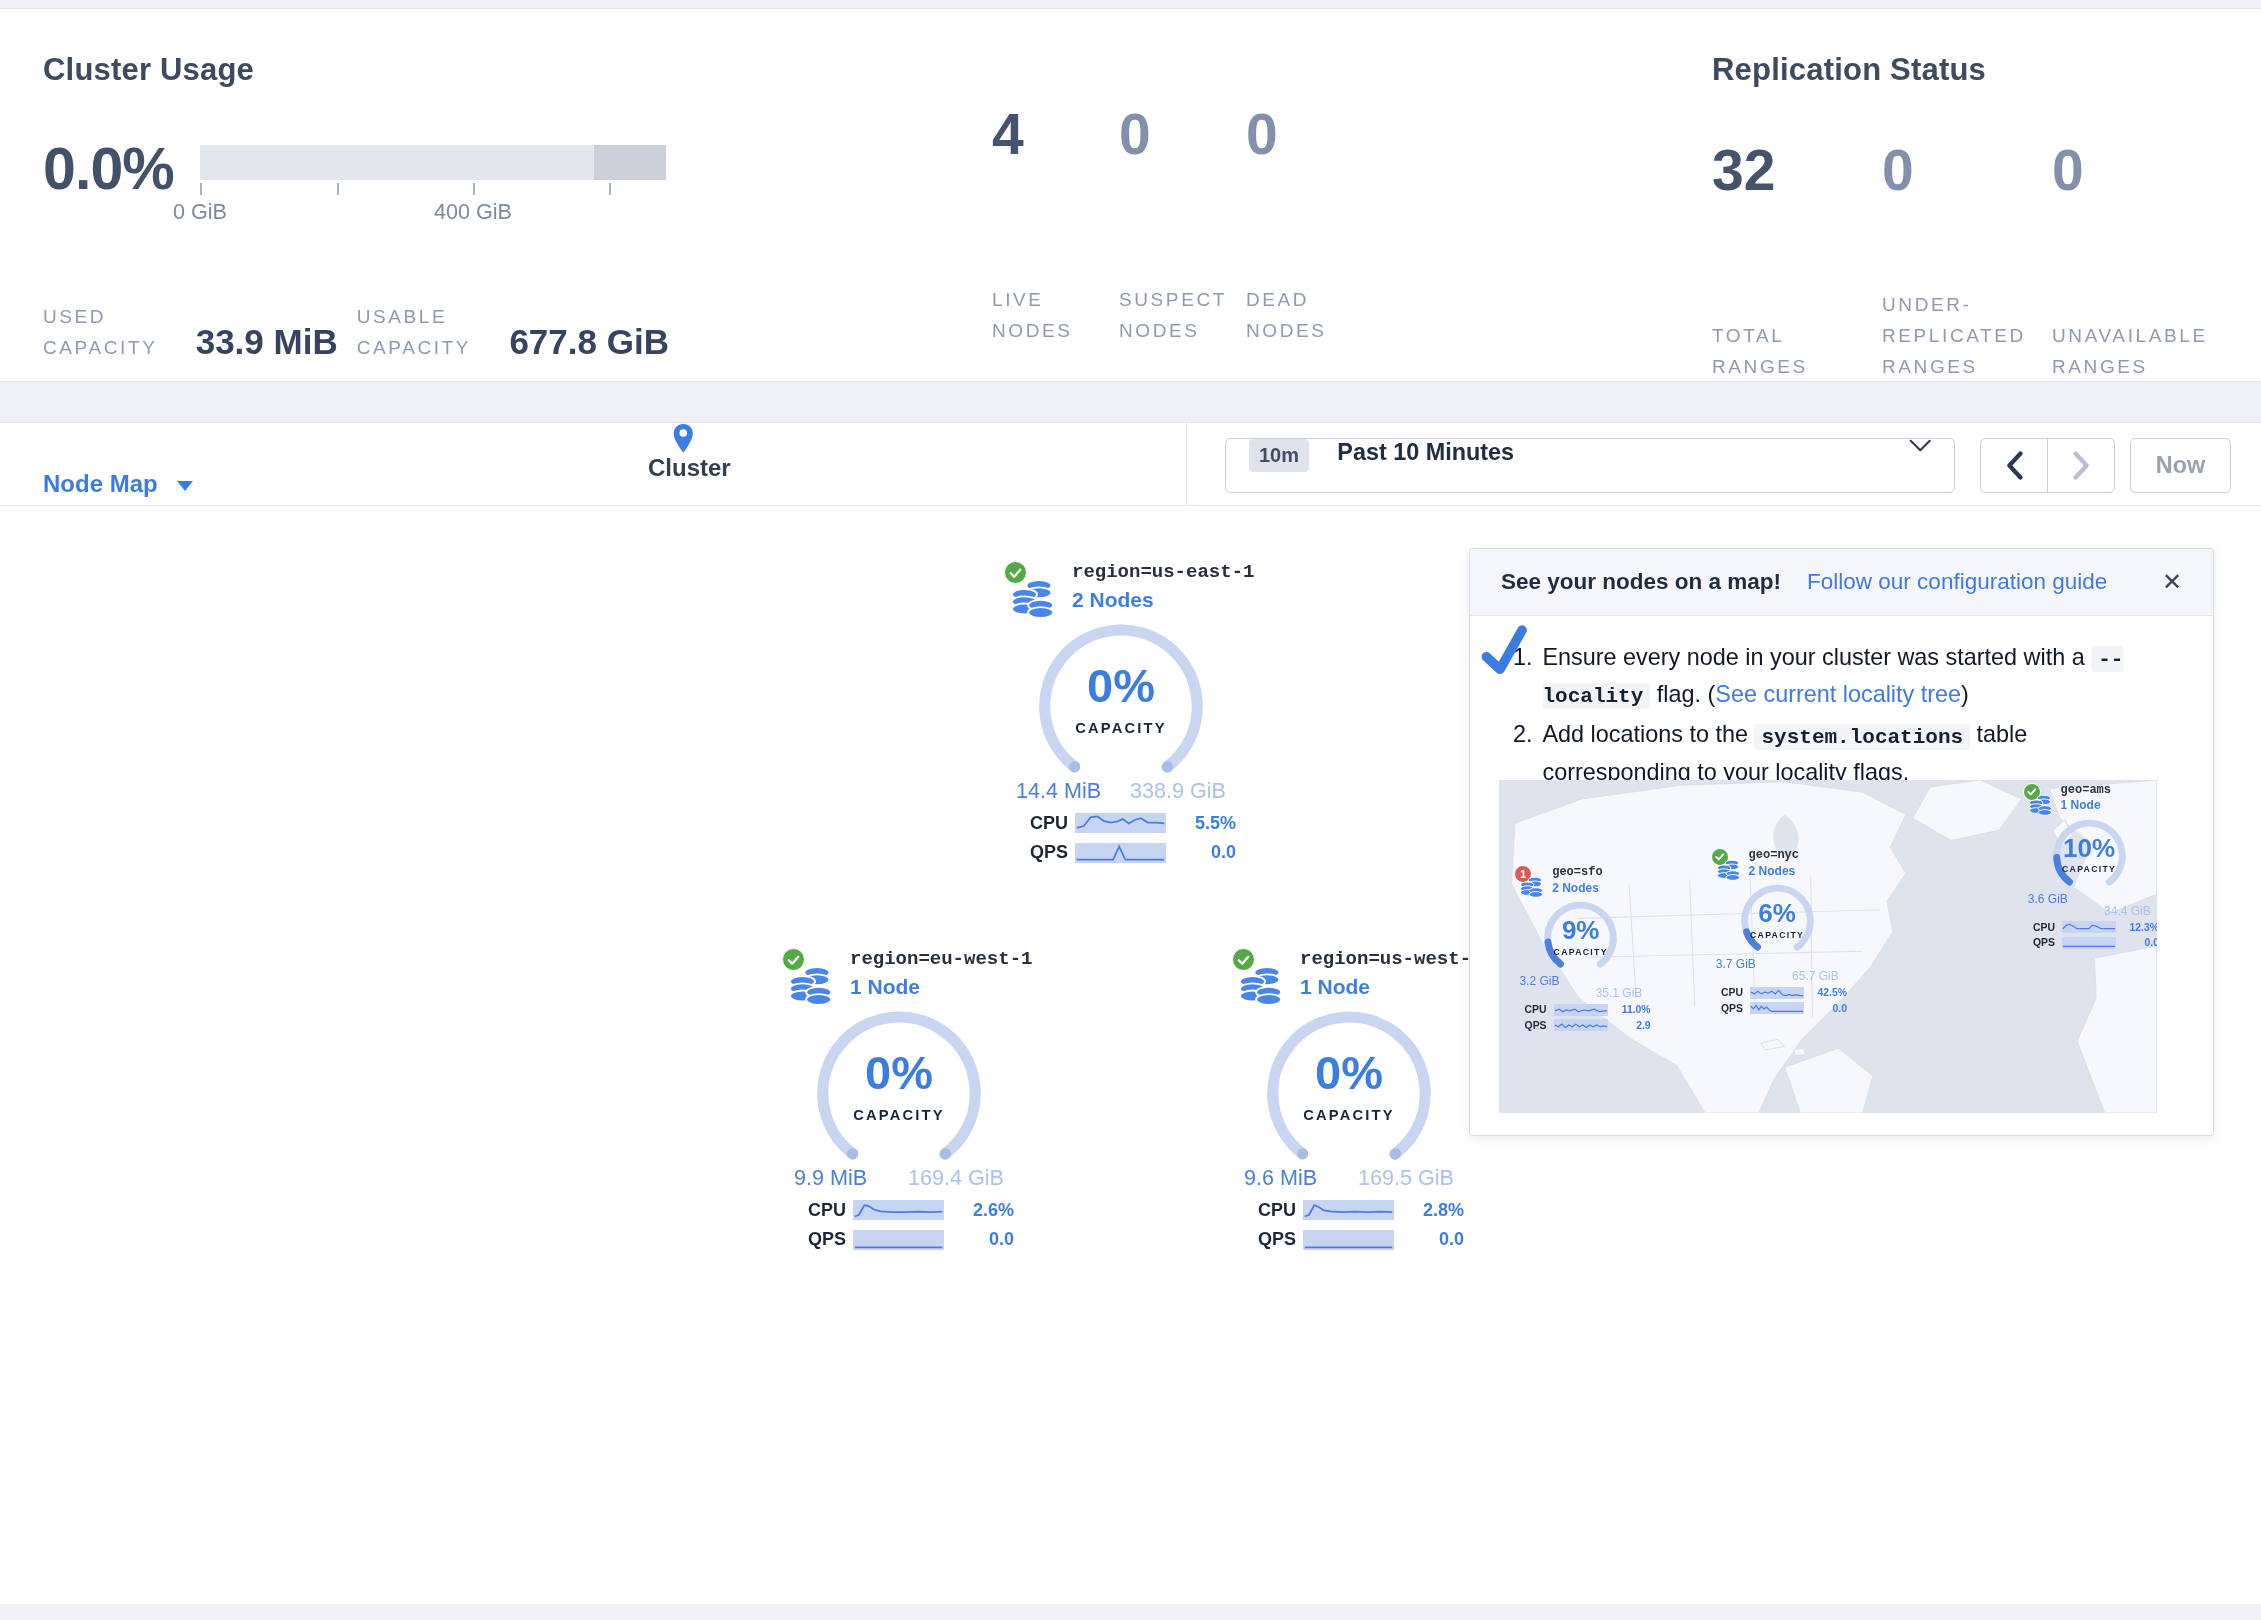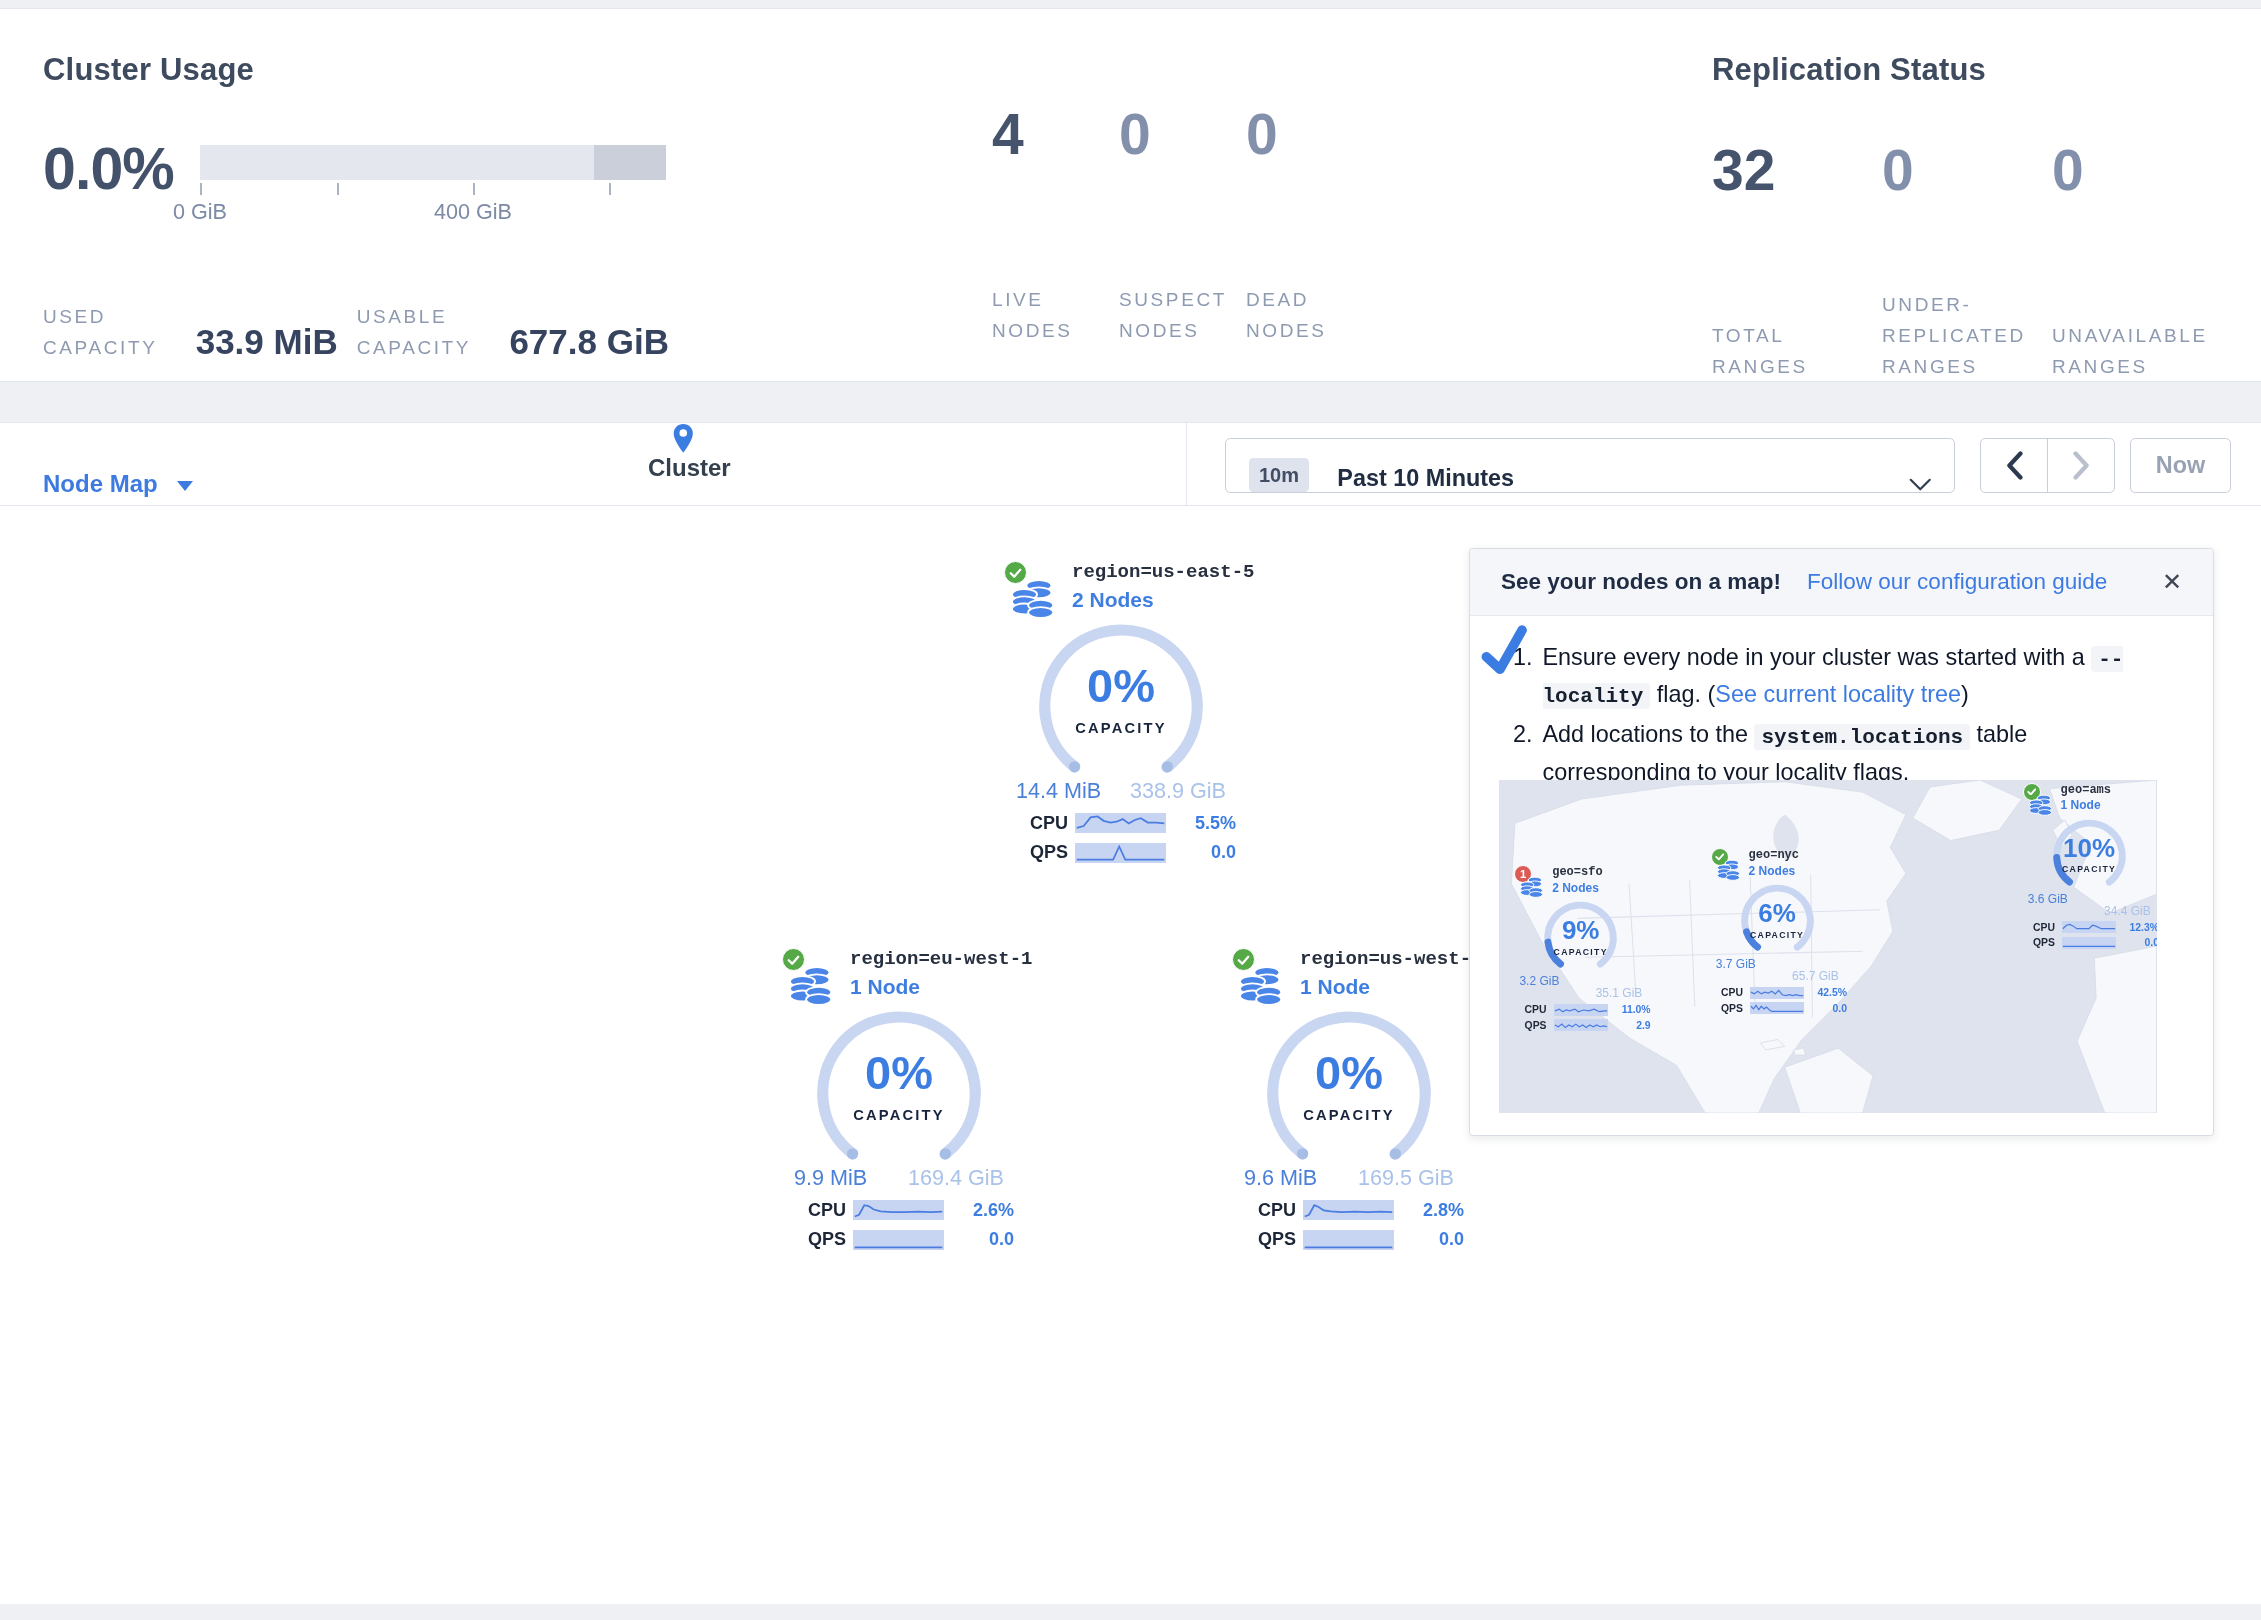--- a/index.html
+++ b/index.html
@@ -49,21 +49,21 @@
     border-top:0.9px solid #e3e6ed; border-bottom:0.9px solid #e3e6ed; }
   .view-selector { position:absolute; left:43px; top:0; height:100%; display:flex; align-items:center; cursor:pointer;margin-top:20px; }
   .view-selector .vs-label { font-size:24px; font-weight:600; color:#3d7be0; }
   .caret-down { width:0; height:0; border-left:8.7px solid transparent; border-right:8.7px solid transparent;
     border-top:10.4px solid #3d7be0; margin-left:19px; margin-top:3.5px; }
   .breadcrumb { position:absolute; left:636px; top:0; height:100%; display:flex; align-items:center;flex-direction:column; }
   .breadcrumb .bc-label { font-size:24px; font-weight:600; color:#35404f; margin-left:12px; }
   .tb-divider { position:absolute; left:1186px; top:0; width:0.9px; height:100%; background:#e3e6ed; }
 
   .time-dropdown { position:absolute; left:1225px; top:14.7px; width:730px; height:55px;
-    border:0.9px solid #c9cedb; border-radius:5.2px; background:#fff; display:flex; align-items:flex-end; padding:0 22.5px; cursor:pointer; }
+    border:0.9px solid #c9cedb; border-radius:5.2px; background:#fff; display:flex; align-items:flex-start; padding:0 22.5px; cursor:pointer; }
   .time-badge { background:#dfe3ed; border-radius:4.3px; padding:5.2px 10.4px; font-size:20px; font-weight:700; color:#414e63; }
   .time-label { margin-left:28px; font-size:23.4px; font-weight:600; color:#202d42; }
   .time-chevron { margin-left:auto; }
 
   .btn-group { position:absolute; left:1980px; top:14.7px; width:135px; height:55px;
     border:0.9px solid #c9cedb; border-radius:5.2px; background:#fff; display:flex; }
   .bg-half { flex:1; display:flex; align-items:center; justify-content:center; font-size:29px; font-weight:700; cursor:pointer; }
   .bg-half.prev { color:#2c3a50; border-right:0.9px solid #c9cedb; }
   .bg-half.next { color:#b9c0cd; }
   .now-btn { position:absolute; left:2130px; top:14.7px; width:101px; height:55px;
@@ -256,21 +256,21 @@
     <div class="region-card" style="left:1004px; top:55px;">
       <div class="check-badge">
         <svg width="13" height="10.4" viewBox="0 0 15 12">
             <polyline points="2,6 6,10 13,2" fill="none" stroke="#fff" stroke-width="2.6" stroke-linecap="round" stroke-linejoin="round"></polyline>
           </svg>
       </div>
       <svg class="db-icon" width="45" height="42" viewBox="0 0 50 46">
           <use href="#db-stack"></use>
         </svg>
       <div class="rc-head">
-        <div class="rc-name">region=us-east-5</div>
+        <div class="rc-name">region=us-east-1</div>
         <div class="rc-count">2 Nodes</div>
       </div>
       <div class="rc-gauge">
         <svg width="182" height="149" viewBox="0 0 210 172">
           <circle cx="105" cy="95" r="88" fill="none" stroke="#c9d6f1" stroke-width="13" stroke-linecap="round" stroke-dasharray="437.7 552.9" transform="rotate(127.5 105 95)"></circle>
           <circle cx="51.4" cy="164.8" r="6.5" fill="#a6bde6"></circle>
           <circle cx="158.6" cy="164.8" r="6.5" fill="#a6bde6"></circle>
         </svg>
         <div class="gauge-center">
           <div class="gauge-pct">0%</div>

